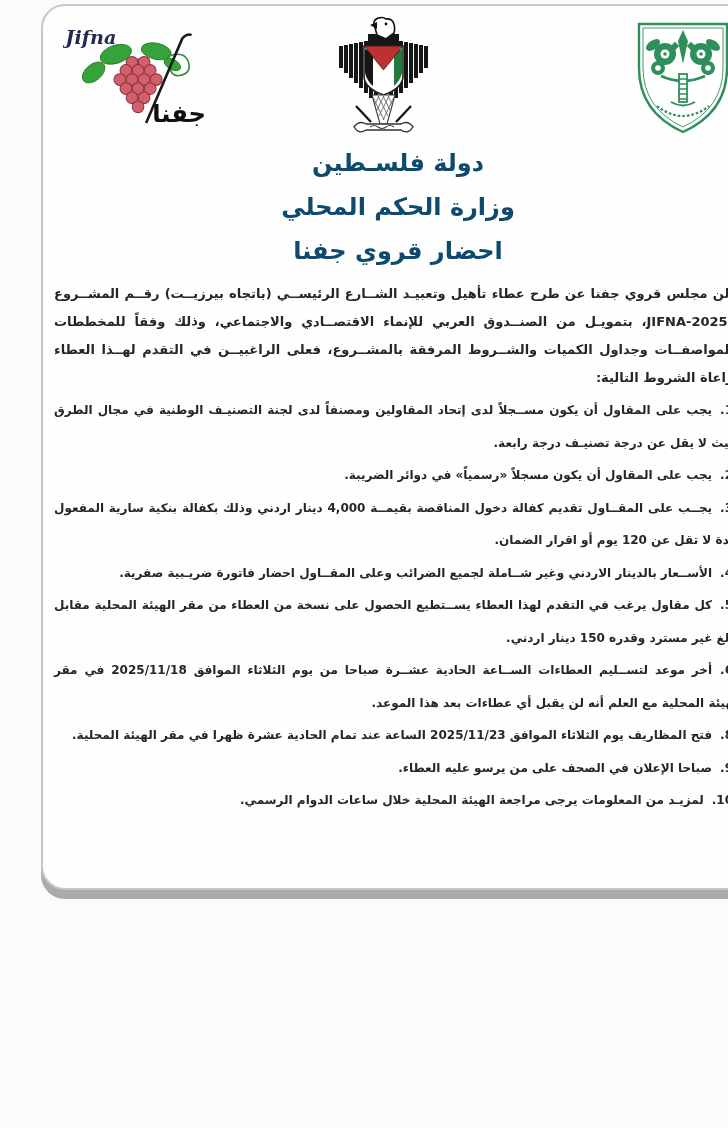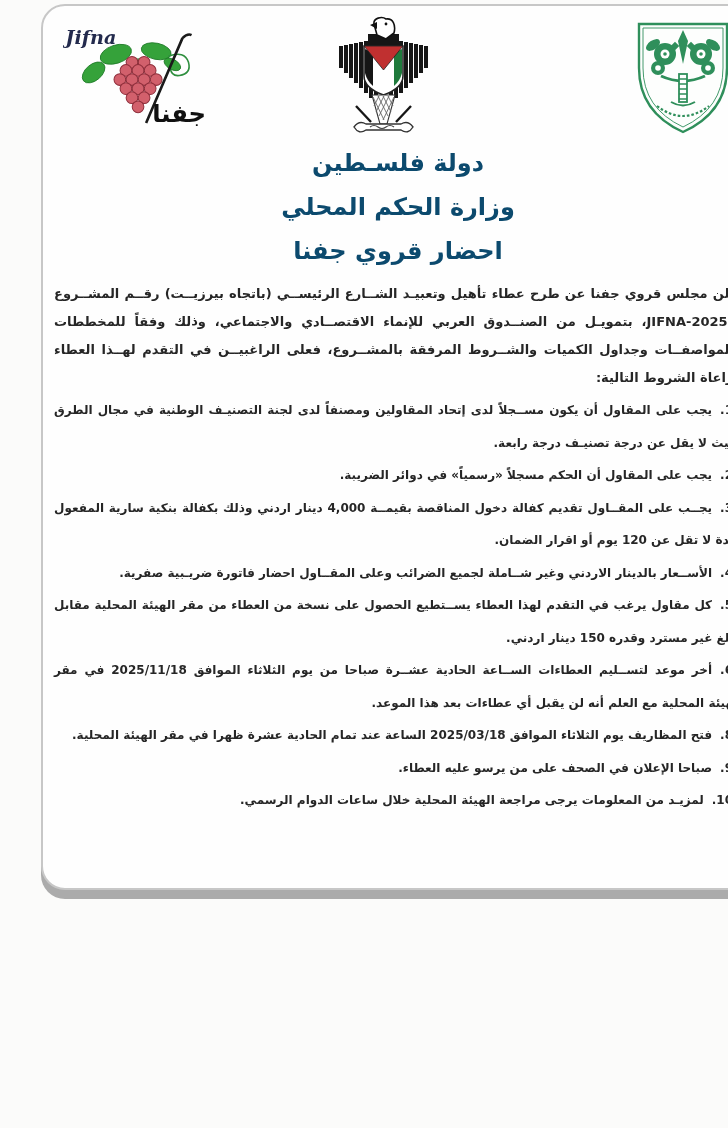--- a/index.html
+++ b/index.html
@@ -180,32 +180,32 @@
     <div class="title-line">احضار قروي جفنا</div>
   </div>
 
   <div class="content">
     <p class="intro">يعلن مجلس قروي جفنا عن طرح عطاء تأهيل وتعبيـد الشــارع الرئيســي (باتجاه بيرزيــت) رقــم المشــروع ‪JIFNA-2025-2‬، بتمويـل من الصنــدوق العربي للإنماء الاقتصــادي والاجتماعي، وذلك وفقاً للمخططات والمواصفــات وجداول الكميات والشــروط المرفقة بالمشــروع، فعلى الراغبيــن في التقدم لهــذا العطاء مراعاة الشروط التالية:</p>
 
     <div class="conditions">
 
         <div class="item"><span class="num">1.</span><span class="txt">يجب على المقاول أن يكون مســجلاً لدى إتحاد المقاولين ومصنفاً لدى لجنة التصنيـف الوطنية في مجال الطرق بحيث لا يقل عن درجة تصنيـف درجة رابعة.</span></div>
 
-        <div class="item"><span class="num">2.</span><span class="txt">يجب على المقاول أن الحكم مسجلاً «رسمياً» في دوائر الضريبة.</span></div>
+        <div class="item"><span class="num">2.</span><span class="txt">يجب على المقاول أن يكون مسجلاً «رسمياً» في دوائر الضريبة.</span></div>
 
         <div class="item"><span class="num">3.</span><span class="txt">يجــب على المقــاول تقديم كفالة دخول المناقصة بقيمــة 4,000 دينار اردني وذلك بكفالة بنكية سارية المفعول لمدة لا تقل عن 120 يوم أو اقرار الضمان.</span></div>
 
         <div class="item"><span class="num">4.</span><span class="txt">الأســعار بالدينار الاردني وغير شــاملة لجميع الضرائب وعلى المقــاول احضار فاتورة ضريـبية صفرية.</span></div>
 
         <div class="item"><span class="num">5.</span><span class="txt">كل مقاول يرغب في التقدم لهذا العطاء يســتطيع الحصول على نسخة من العطاء من مقر الهيئة المحلية مقابل مبلغ غير مسترد وقدره 150 دينار اردني.</span></div>
 
         <div class="item"><span class="num">6.</span><span class="txt">أخر موعد لتســليم العطاءات الســاعة الحادية عشــرة صباحا من يوم الثلاثاء الموافق 2025/11/18 في مقر الهيئة المحلية مع العلم أنه لن يقبل أي عطاءات بعد هذا الموعد.</span></div>
 
 
-        <div class="item"><span class="num">8.</span><span class="txt">فتح المظاريف يوم الثلاثاء الموافق 2025/03/18 الساعة عند تمام الحادية عشرة ظهرا في مقر الهيئة المحلية.</span></div>
+        <div class="item"><span class="num">8.</span><span class="txt">فتح المظاريف يوم الثلاثاء الموافق 2025/11/23 الساعة عند تمام الحادية عشرة ظهرا في مقر الهيئة المحلية.</span></div>
 
         <div class="item"><span class="num">9.</span><span class="txt">صباحا الإعلان في الصحف على من يرسو عليه العطاء.</span></div>
 
         <div class="item"><span class="num">10.</span><span class="txt">لمزيـد من المعلومات يرجى مراجعة الهيئة المحلية خلال ساعات الدوام الرسمي.</span></div>
       </div>
 
   </div>
 
 </div>
 

